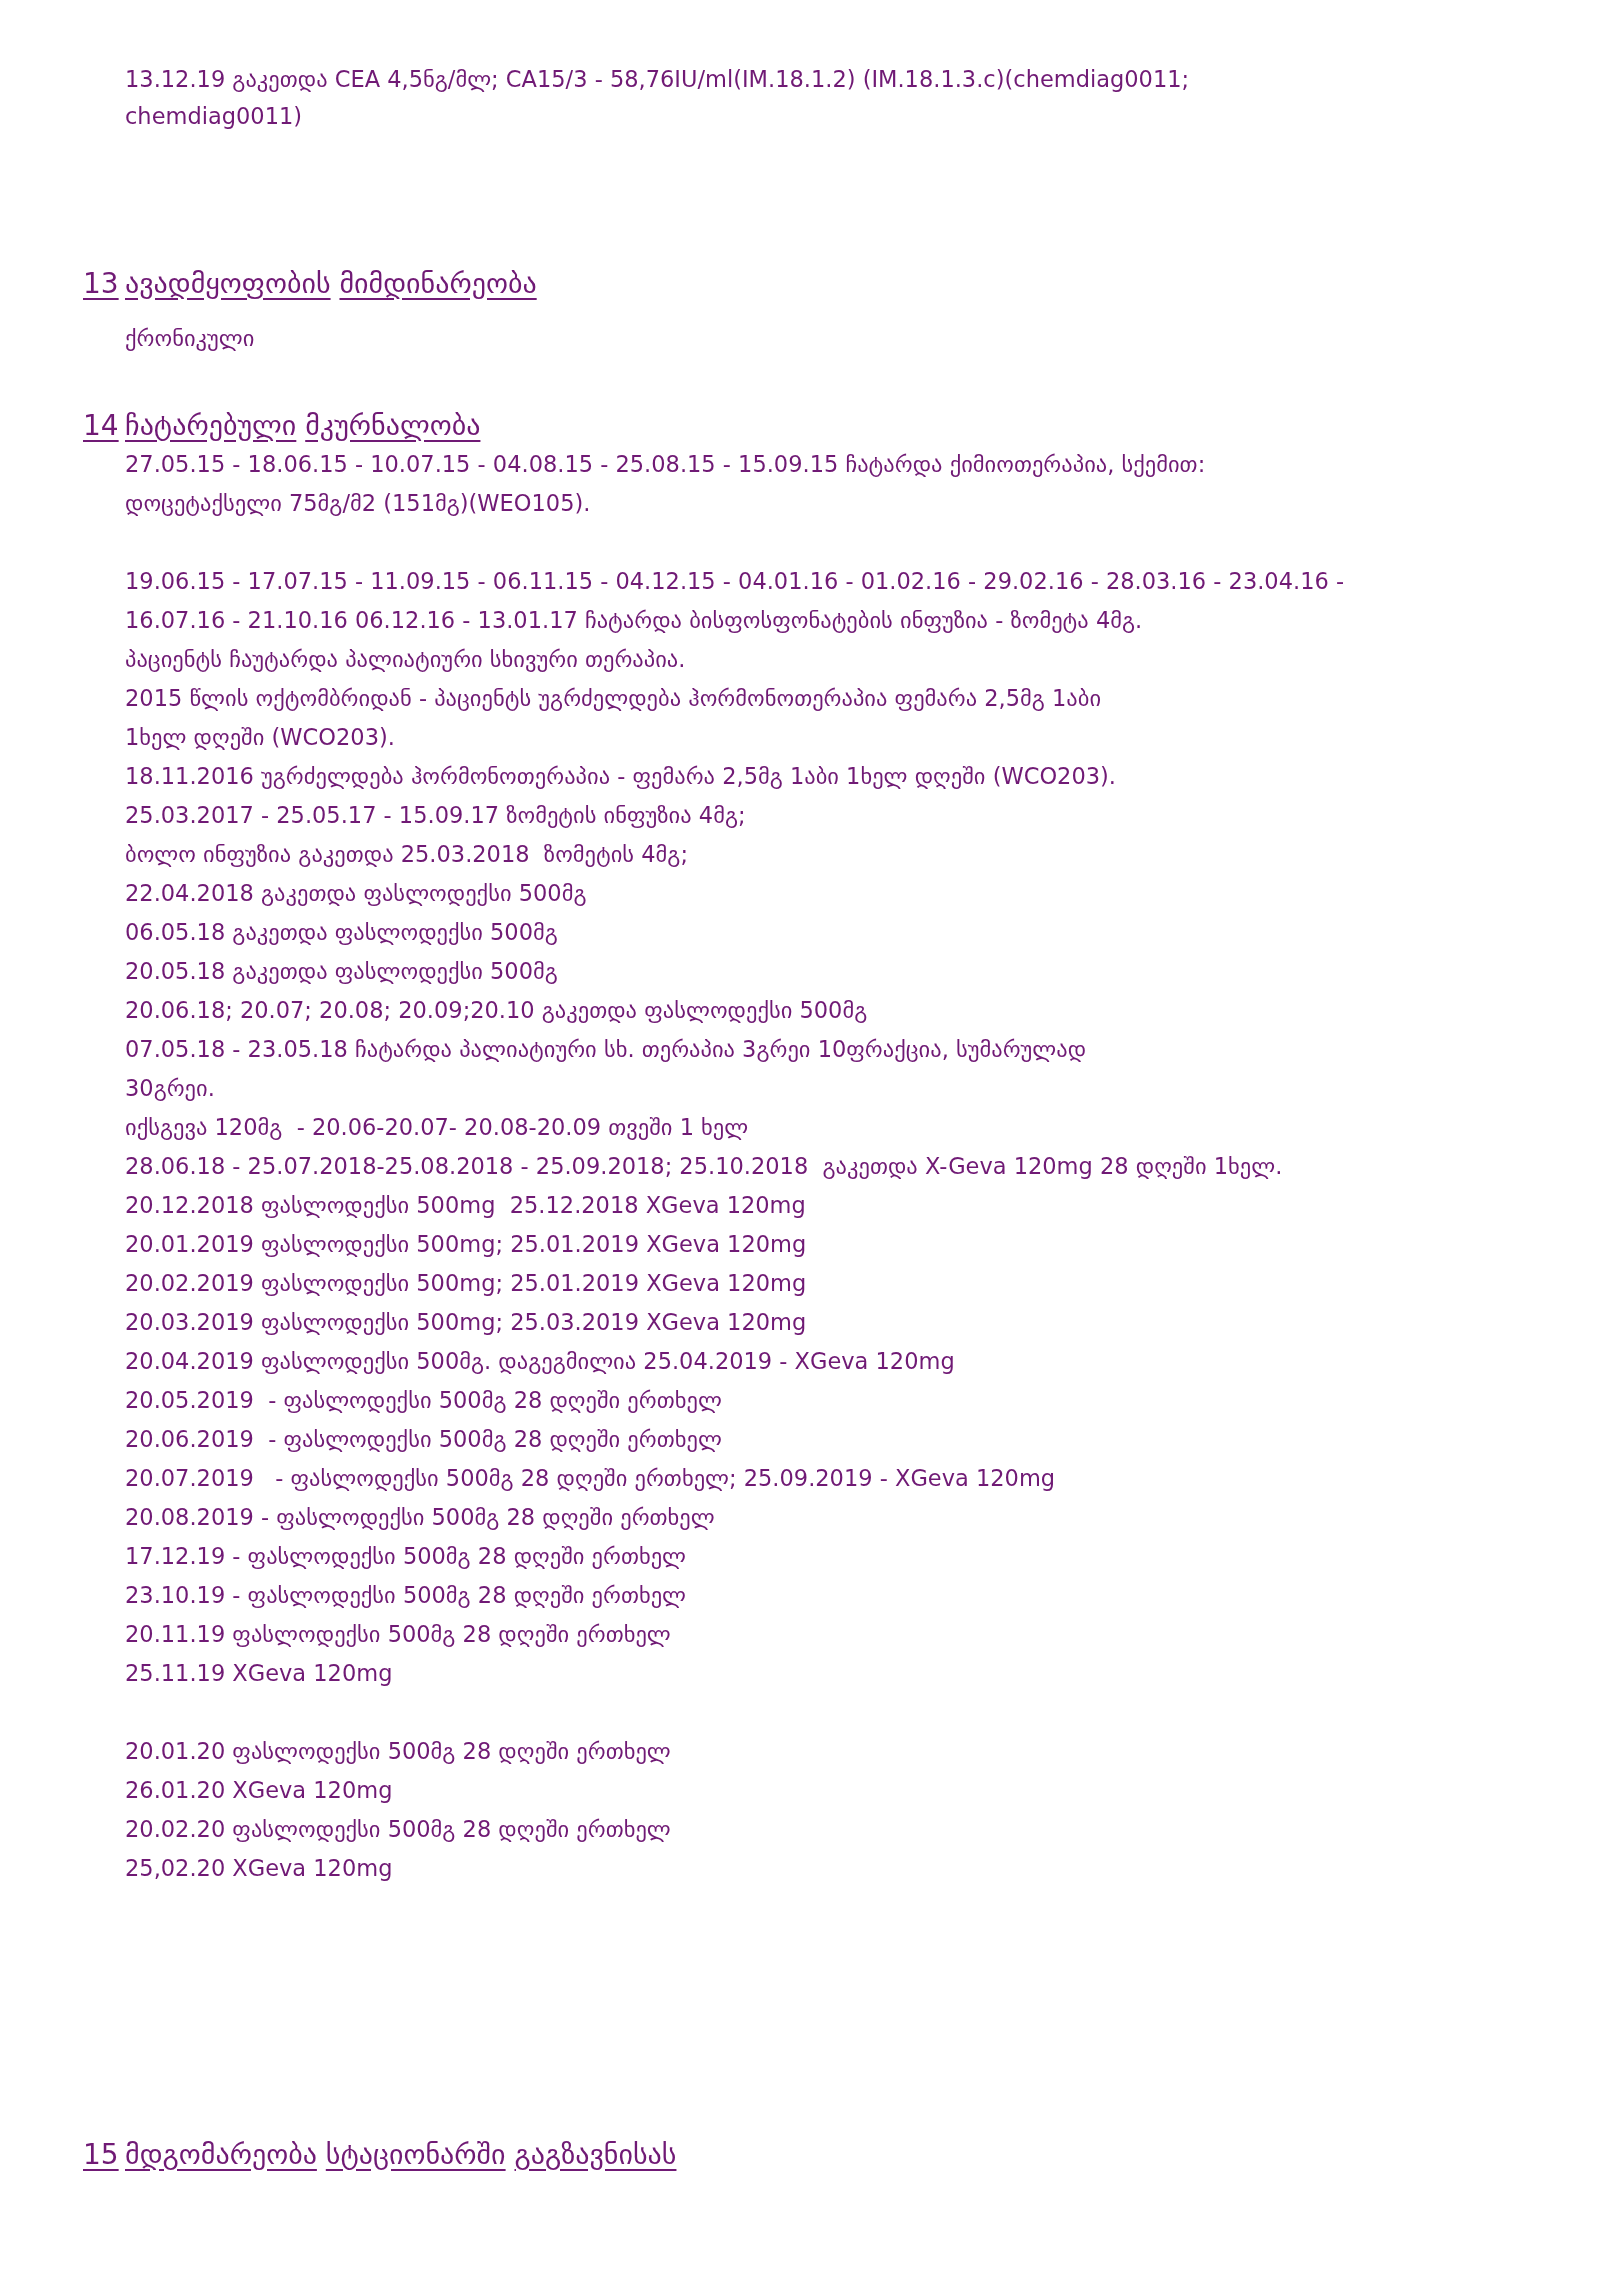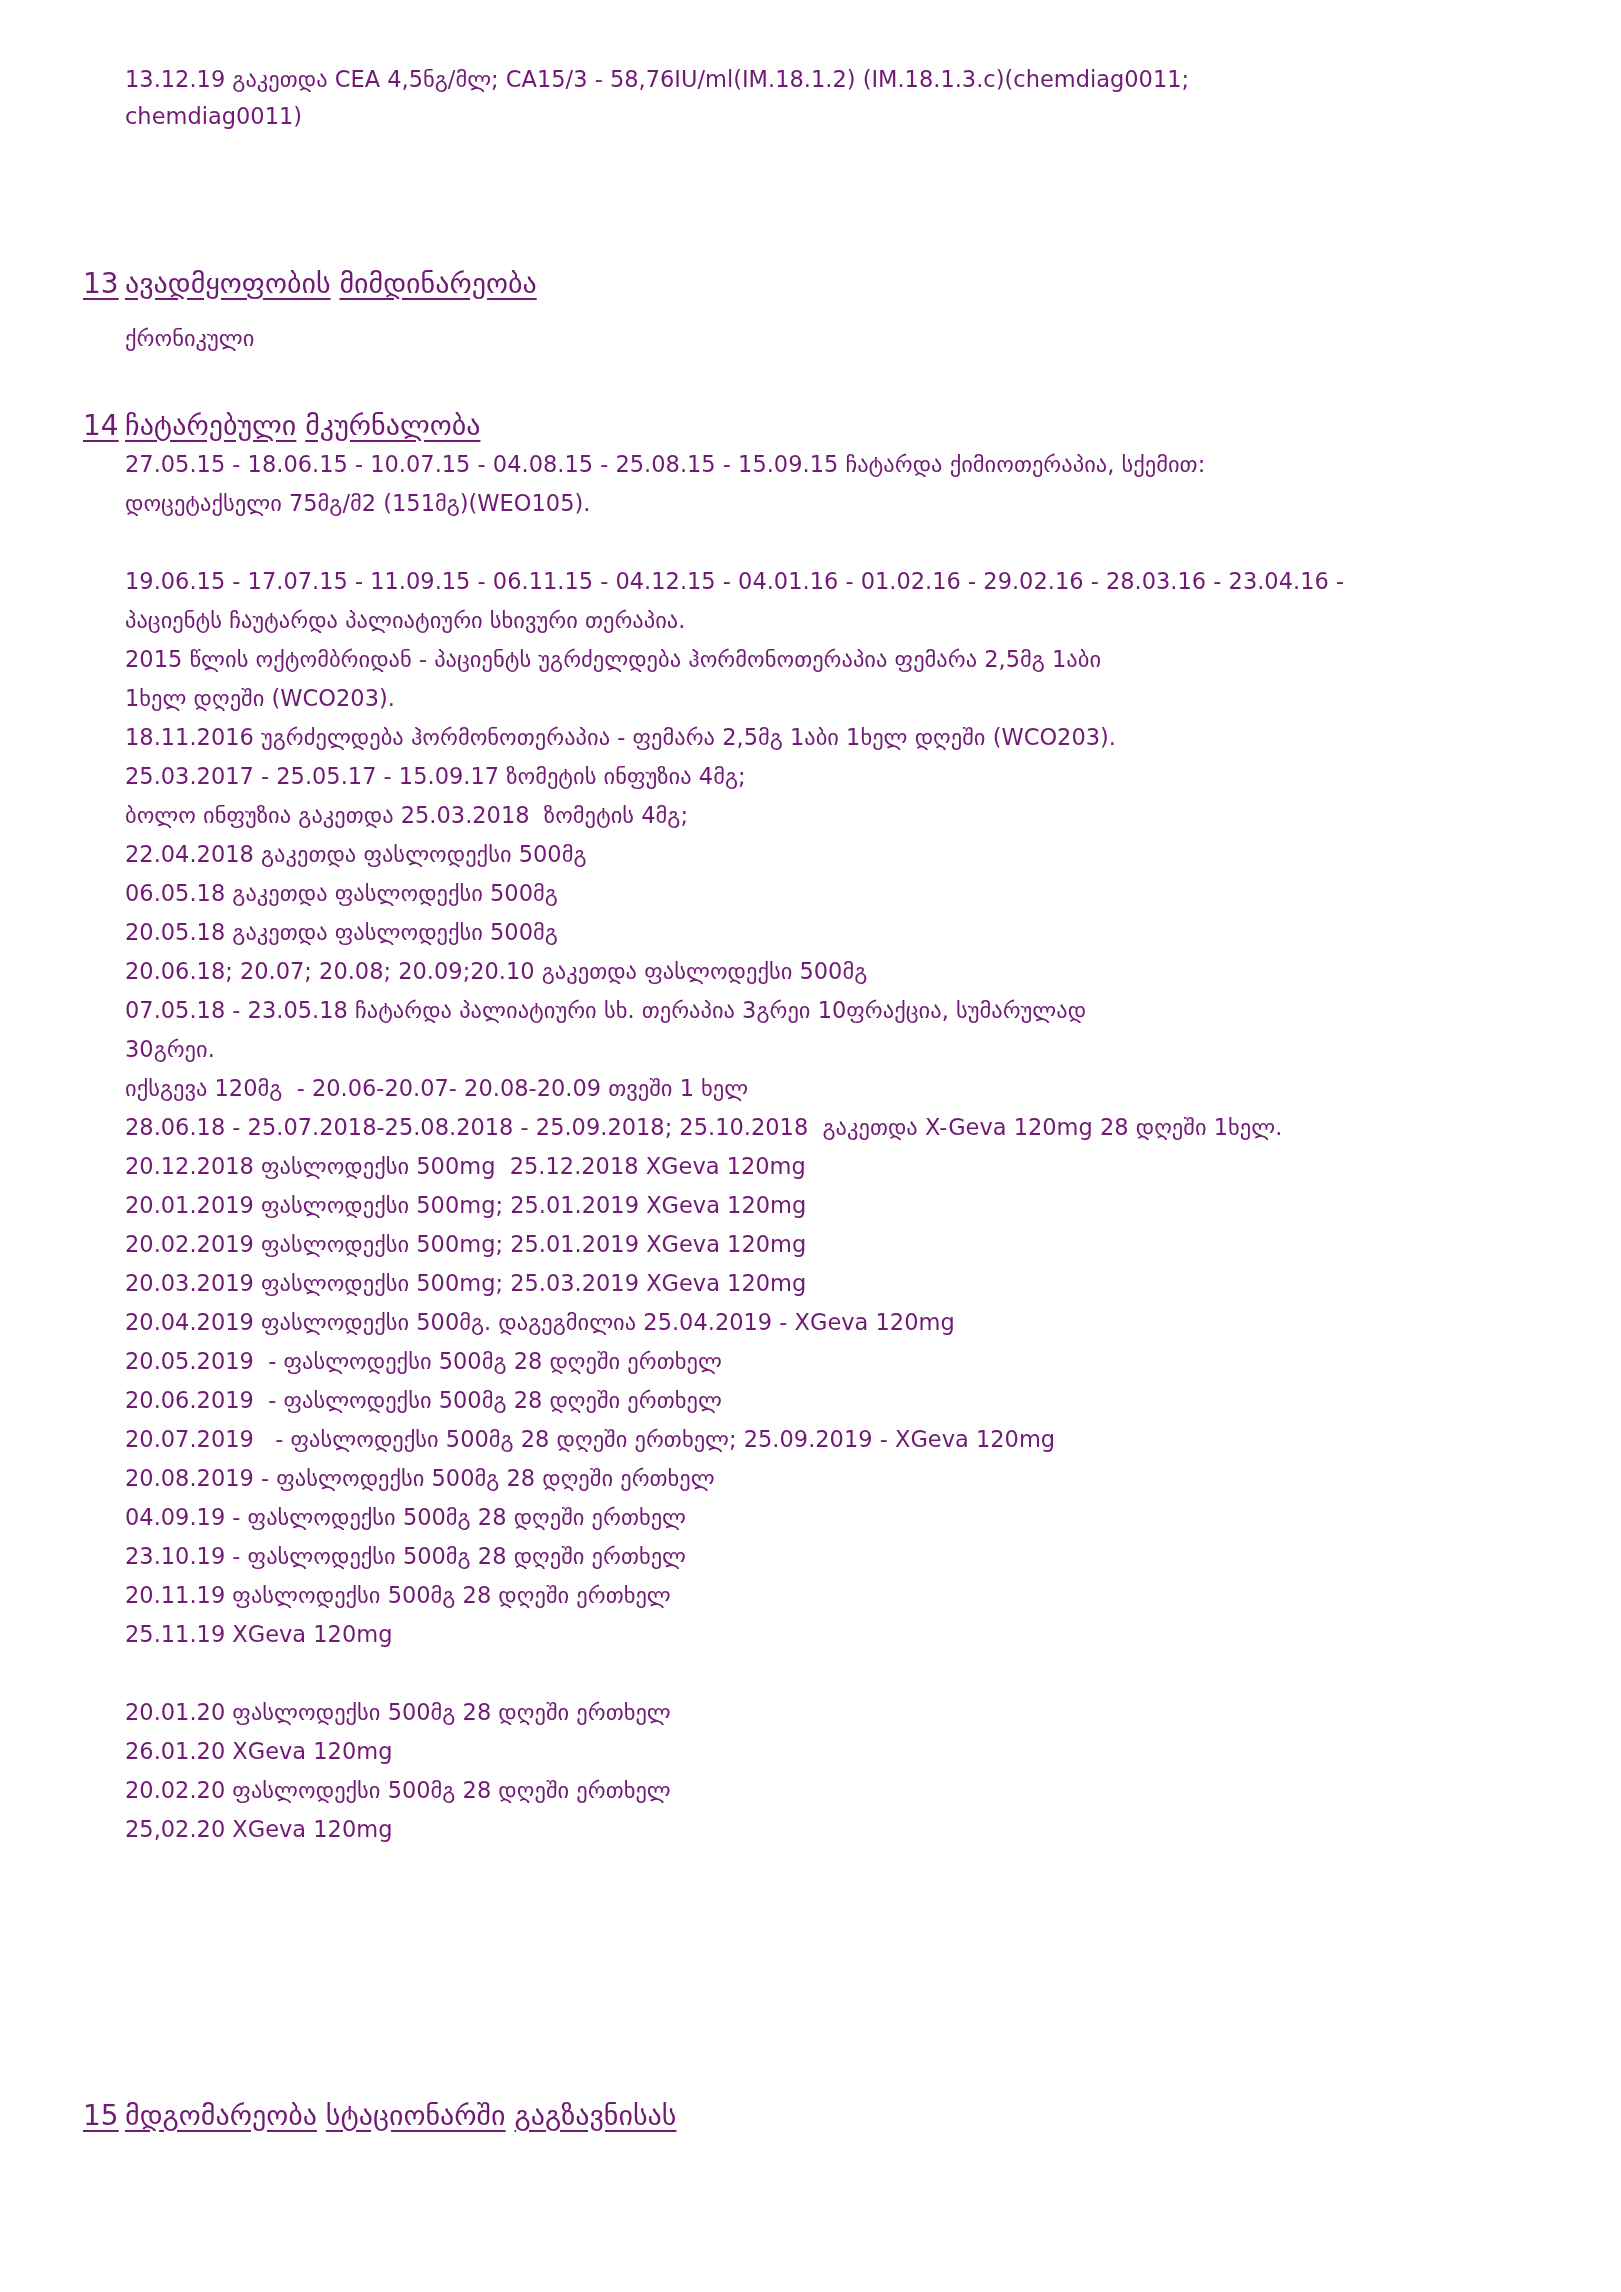--- a/index.html
+++ b/index.html
@@ -81,20 +81,21 @@
     <div class="section section-14">
       <div class="section-head">
         <span class="section-number">14</span>
         <span class="section-title"><span class="u-word">ჩატარებული</span> <span class="u-word">მკურნალობა</span></span>
       </div>
       <div class="section-body">
           <div class="body-line">27.05.15 - 18.06.15 - 10.07.15 - 04.08.15 - 25.08.15 - 15.09.15 ჩატარდა ქიმიოთერაპია, სქემით:</div>
           <div class="body-line">დოცეტაქსელი 75მგ/მ2 (151მგ)(WEO105).</div>
           <div class="body-line blank"></div>
           <div class="body-line">19.06.15 - 17.07.15 - 11.09.15 - 06.11.15 - 04.12.15 - 04.01.16 - 01.02.16 - 29.02.16 - 28.03.16 - 23.04.16 -</div>
+          <div class="body-line">16.07.16 - 21.10.16 06.12.16 - 13.01.17 ჩატარდა ბისფოსფონატების ინფუზია - ზომეტა 4მგ.</div>
           <div class="body-line">პაციენტს ჩაუტარდა პალიატიური სხივური თერაპია.</div>
           <div class="body-line">2015 წლის ოქტომბრიდან - პაციენტს უგრძელდება ჰორმონოთერაპია ფემარა 2,5მგ 1აბი</div>
           <div class="body-line">1ხელ დღეში (WCO203).</div>
           <div class="body-line">18.11.2016 უგრძელდება ჰორმონოთერაპია - ფემარა 2,5მგ 1აბი 1ხელ დღეში (WCO203).</div>
           <div class="body-line">25.03.2017 - 25.05.17 - 15.09.17 ზომეტის ინფუზია 4მგ;</div>
           <div class="body-line">ბოლო ინფუზია გაკეთდა 25.03.2018  ზომეტის 4მგ;</div>
           <div class="body-line">22.04.2018 გაკეთდა ფასლოდექსი 500მგ</div>
           <div class="body-line">06.05.18 გაკეთდა ფასლოდექსი 500მგ</div>
           <div class="body-line">20.05.18 გაკეთდა ფასლოდექსი 500მგ</div>
           <div class="body-line">20.06.18; 20.07; 20.08; 20.09;20.10 გაკეთდა ფასლოდექსი 500მგ</div>
@@ -104,21 +105,21 @@
           <div class="body-line">28.06.18 - 25.07.2018-25.08.2018 - 25.09.2018; 25.10.2018  გაკეთდა X-Geva 120mg 28 დღეში 1ხელ.</div>
           <div class="body-line">20.12.2018 ფასლოდექსი 500mg  25.12.2018 XGeva 120mg</div>
           <div class="body-line">20.01.2019 ფასლოდექსი 500mg; 25.01.2019 XGeva 120mg</div>
           <div class="body-line">20.02.2019 ფასლოდექსი 500mg; 25.01.2019 XGeva 120mg</div>
           <div class="body-line">20.03.2019 ფასლოდექსი 500mg; 25.03.2019 XGeva 120mg</div>
           <div class="body-line">20.04.2019 ფასლოდექსი 500მგ. დაგეგმილია 25.04.2019 - XGeva 120mg</div>
           <div class="body-line">20.05.2019  - ფასლოდექსი 500მგ 28 დღეში ერთხელ</div>
           <div class="body-line">20.06.2019  - ფასლოდექსი 500მგ 28 დღეში ერთხელ</div>
           <div class="body-line">20.07.2019   - ფასლოდექსი 500მგ 28 დღეში ერთხელ; 25.09.2019 - XGeva 120mg</div>
           <div class="body-line">20.08.2019 - ფასლოდექსი 500მგ 28 დღეში ერთხელ</div>
-          <div class="body-line">04.09.19 - ფასლოდექსი 500მგ 28 დღეში ერთხელ</div>
+          <div class="body-line">17.12.19 - ფასლოდექსი 500მგ 28 დღეში ერთხელ</div>
           <div class="body-line">23.10.19 - ფასლოდექსი 500მგ 28 დღეში ერთხელ</div>
           <div class="body-line">20.11.19 ფასლოდექსი 500მგ 28 დღეში ერთხელ</div>
           <div class="body-line">25.11.19 XGeva 120mg</div>
           <div class="body-line blank"></div>
           <div class="body-line">20.01.20 ფასლოდექსი 500მგ 28 დღეში ერთხელ</div>
           <div class="body-line">26.01.20 XGeva 120mg</div>
           <div class="body-line">20.02.20 ფასლოდექსი 500მგ 28 დღეში ერთხელ</div>
           <div class="body-line">25,02.20 XGeva 120mg</div>
         </div>
     </div>

